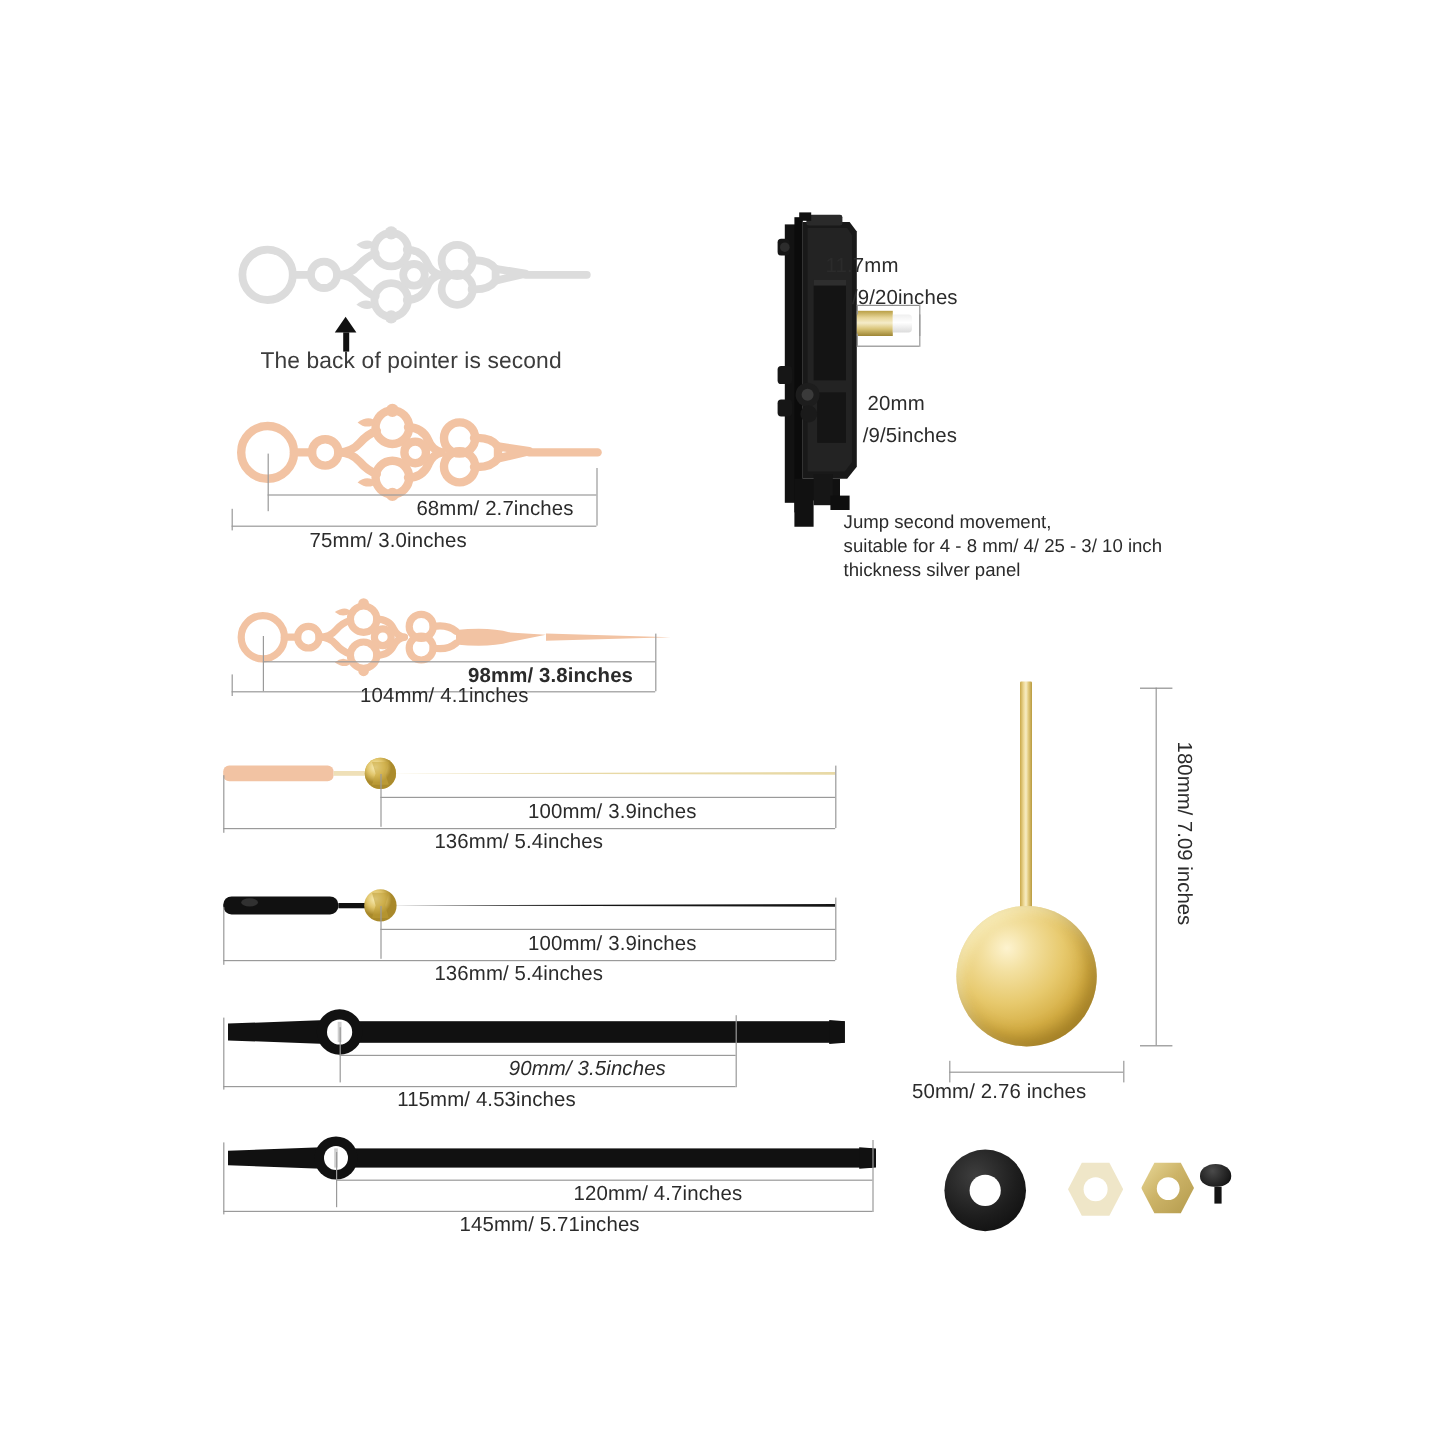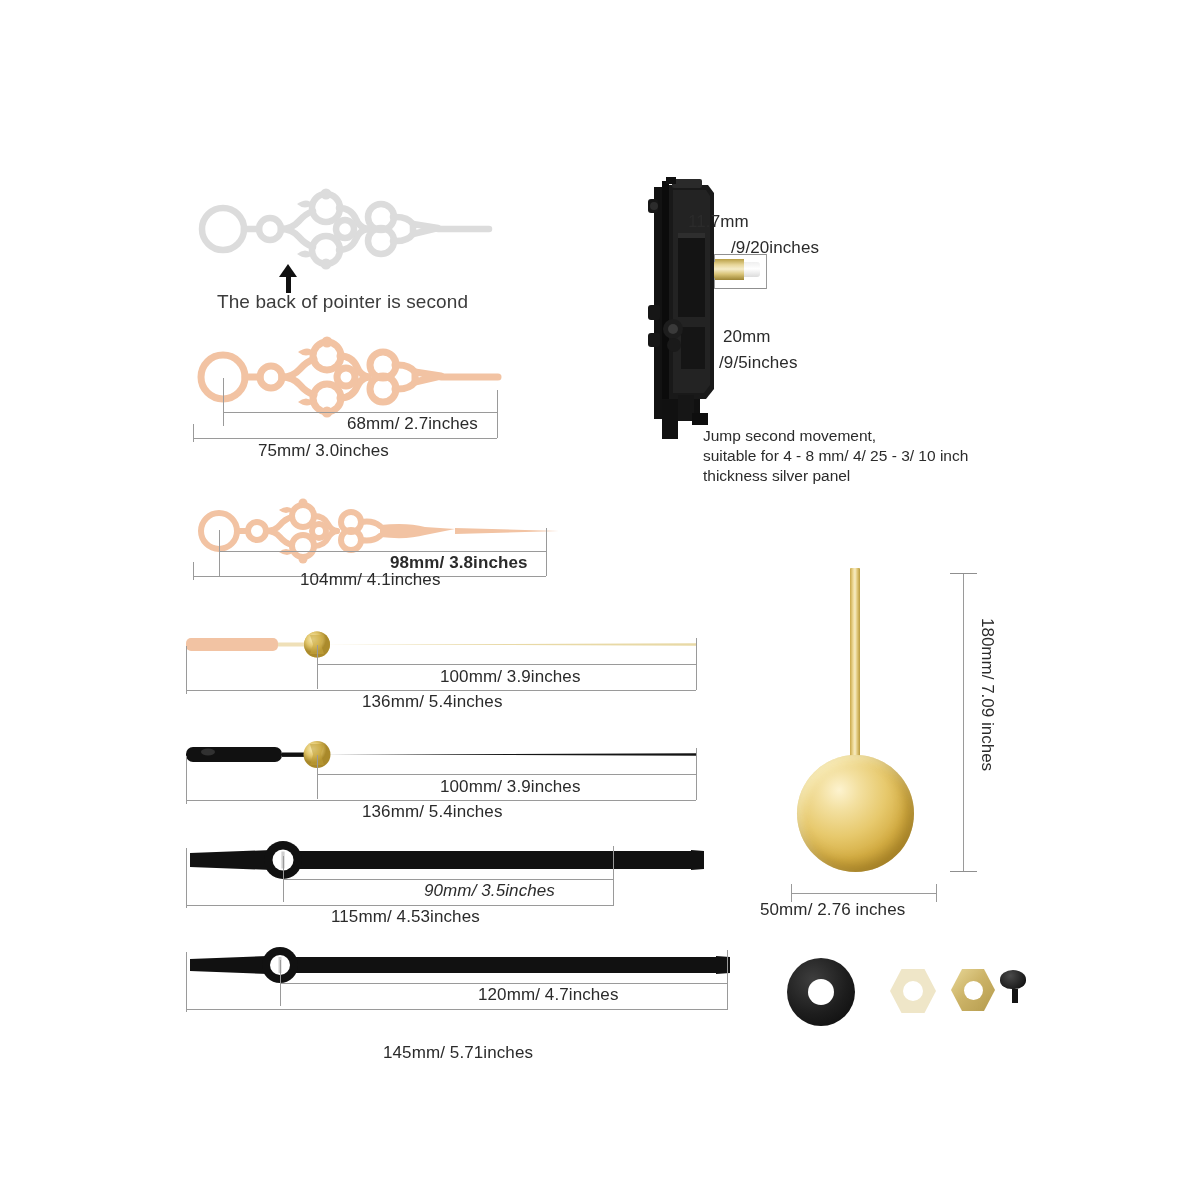--- a/index.html
+++ b/index.html
@@ -299,21 +299,21 @@
     </svg>
   </div>
 
   <div class="abs vline" style="left:280px;top:960px;height:46px;"></div>
   <div class="abs hline" style="left:280px;top:983px;width:447px;"></div>
   <div class="abs vline" style="left:727px;top:950px;height:60px;"></div>
   <div class="abs dim" style="left:478px;top:985px;">120mm/ 4.7inches</div>
 
   <div class="abs hline" style="left:186px;top:1009px;width:541px;"></div>
   <div class="abs vline" style="left:186px;top:952px;height:60px;"></div>
-  <div class="abs dim" style="left:383px;top:1011px;margin-top:32px;">145mm/ 5.71inches</div>
+  <div class="abs dim" style="left:383px;top:1011px;">145mm/ 5.71inches</div>
 
   <div class="abs" style="left:648px;top:177px;">
     <svg class="hand-svg" width="120" height="275" viewBox="0 0 120 275">
 
       <rect x="6" y="10" width="9" height="232" fill="#121212"></rect>
       <rect x="14" y="4" width="7" height="246" fill="#0b0b0b"></rect>
 
       <path d="M21 8 L60 8 L66 16 L66 212 L58 222 L21 222 Z" fill="#191919"></path>
       <path d="M25 13 L58 13 L62 19 L62 208 L56 216 L25 216 Z" fill="#232323"></path>
 
@@ -339,21 +339,21 @@
     </svg>
   </div>
 
   <div class="abs mv-shaft" style="left:714px;top:259px;width:30px;height:21px;"></div>
   <div class="abs mv-shaft-tip" style="left:744px;top:262px;width:16px;height:15px;"></div>
 
   <div class="abs htick" style="left:714px;top:254px;width:52px;"></div>
   <div class="abs vline" style="left:714px;top:254px;height:8px;"></div>
   <div class="abs vline" style="left:766px;top:254px;height:26px;"></div>
   <div class="abs dim" style="left:688px;top:212px;">11.7mm</div>
-  <div class="abs dim" style="left:731px;top:238px;">/9/20inches</div>
+  <div class="abs dim" style="left:710px;top:238px;">/9/20inches</div>
 
   <div class="abs htick" style="left:714px;top:288px;width:52px;"></div>
   <div class="abs vline" style="left:714px;top:278px;height:11px;"></div>
   <div class="abs vline" style="left:766px;top:262px;height:27px;"></div>
   <div class="abs dim" style="left:723px;top:327px;">20mm</div>
   <div class="abs dim" style="left:719px;top:353px;">/9/5inches</div>
 
   <div class="abs note" style="left:703px;top:426px;">Jump second movement,</div>
   <div class="abs note" style="left:703px;top:446px;">suitable for 4 - 8 mm/ 4/ 25 - 3/ 10 inch</div>
   <div class="abs note" style="left:703px;top:466px;">thickness silver panel</div>

